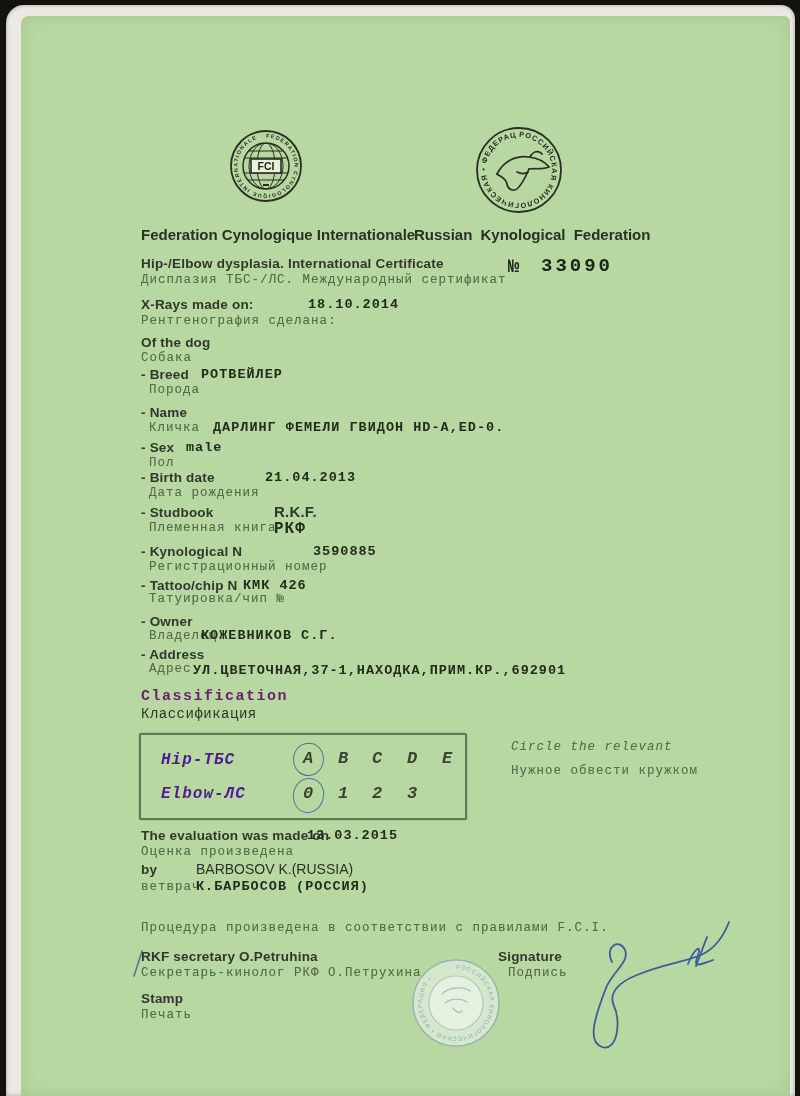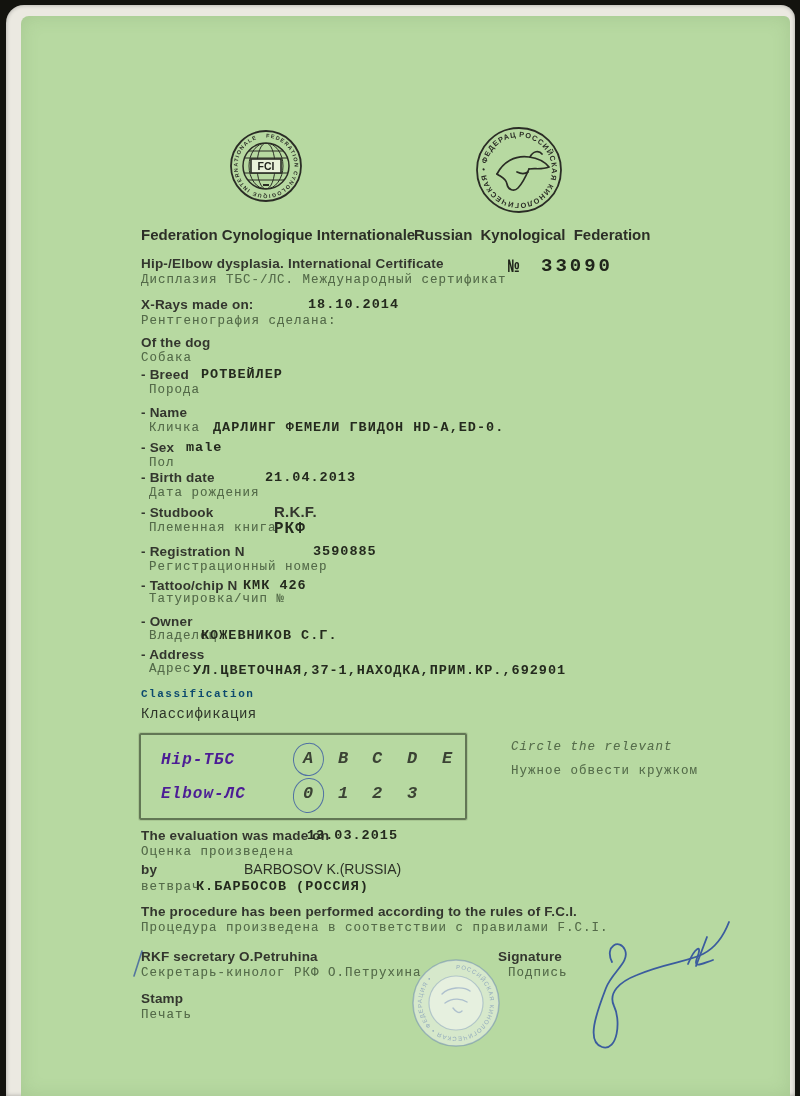--- a/index.html
+++ b/index.html
@@ -33,21 +33,21 @@
        text-align:center;}
   .rowlab{position:absolute;font-family:"Liberation Mono","DejaVu Sans Mono",monospace;
           font-style:italic;font-weight:bold;font-size:16px;color:#4c1d95;
           letter-spacing:1px;white-space:nowrap;}
   .pen-circle{position:absolute;border:1.7px solid #3f5fa3;border-radius:50% 46% 52% 48%;
               opacity:.85;}
   .note-i{font-family:"Liberation Mono","DejaVu Sans Mono",monospace;font-style:italic;
           font-size:12.5px;color:rgba(55,75,48,.6);letter-spacing:1px;white-space:nowrap;
           text-shadow:0 0 .6px rgba(55,75,48,.4);margin-left:32px;}
   .val-sans{font-family:"Liberation Sans",sans-serif;font-size:14px;color:#2c3026;
-            white-space:nowrap;margin-left:48px;}
+            white-space:nowrap;}
   svg{display:block;}
 </style>
 </head>
 <body>
 
 <div class="sleeve"></div>
 <div class="paper">
 
   <div class="abs" style="left:207px;top:112px">
     <svg width="76" height="76" viewBox="0 0 76 76">
@@ -123,37 +123,37 @@
 
   <div class="abs lbl" style="left:120px;top:454px">- Birth date</div>
   <div class="abs typed" style="left:244px;top:454px">21.04.2013</div>
   <div class="abs faded" style="left:128px;top:470px">Дата рождения</div>
 
   <div class="abs lbl" style="left:120px;top:489px">- Studbook</div>
   <div class="abs lbl" style="left:253px;top:487px;font-size:15px">R.K.F.</div>
   <div class="abs faded" style="left:128px;top:505px">Племенная книга</div>
   <div class="abs typed" style="left:253px;top:504px;font-size:16px">РКФ</div>
 
-  <div class="abs lbl" style="left:120px;top:528px">- Registration N</div>
+  <div class="abs lbl" style="left:120px;top:528px">- Kynological N</div>
   <div class="abs typed" style="left:292px;top:528px">3590885</div>
   <div class="abs faded" style="left:128px;top:544px">Регистрационный номер</div>
 
   <div class="abs lbl" style="left:120px;top:562px">- Tattoo/chip N</div>
   <div class="abs typed" style="left:222px;top:562px">КМК 426</div>
   <div class="abs faded" style="left:128px;top:576px">Татуировка/чип №</div>
 
   <div class="abs lbl" style="left:120px;top:598px">- Owner</div>
   <div class="abs faded" style="left:128px;top:613px">Владелец</div>
   <div class="abs typed" style="left:180px;top:612px">КОЖЕВНИКОВ С.Г.</div>
 
   <div class="abs lbl" style="left:120px;top:631px">- Address</div>
   <div class="abs faded" style="left:128px;top:646px">Адрес</div>
   <div class="abs typed" style="left:172px;top:647px">УЛ.ЦВЕТОЧНАЯ,37-1,НАХОДКА,ПРИМ.КР.,692901</div>
 
-  <div class="abs mono-b" style="left:120px;top:672px;font-size:11px;color:#0c4a6e;letter-spacing:1.5px">Classification</div>
+  <div class="abs mono-b" style="left:120px;top:672px;font-size:15px;color:#701a75;letter-spacing:1.5px">Classification</div>
   <div class="abs" style="left:120px;top:690px;font-family:'Liberation Mono',monospace;font-size:14px;color:#2e352a;letter-spacing:.5px">Классификация</div>
 
   <div class="cls-box">
     <div class="rowlab" style="left:20px;top:16px">Hip-ТБС</div>
     <span class="opt" style="left:155px;top:14px">A</span>
     <span class="opt" style="left:190px;top:14px">B</span>
     <span class="opt" style="left:224px;top:14px">C</span>
     <span class="opt" style="left:259px;top:14px">D</span>
     <span class="opt" style="left:294px;top:14px">E</span>
     <div class="rowlab" style="left:20px;top:50px">Elbow-ЛС</div>
@@ -168,21 +168,20 @@
   <div class="abs note-i" style="left:458px;top:724px">Circle the relevant</div>
   <div class="abs note-i" style="left:458px;top:748px;font-style:normal">Нужное обвести кружком</div>
 
   <div class="abs lbl" style="left:120px;top:812px">The evaluation was made on</div>
   <div class="abs typed" style="left:286px;top:812px">13.03.2015</div>
   <div class="abs faded" style="left:120px;top:829px">Оценка произведена</div>
   <div class="abs lbl" style="left:120px;top:846px">by</div>
   <div class="abs val-sans" style="left:175px;top:845px">BARBOSOV K.(RUSSIA)</div>
   <div class="abs faded" style="left:120px;top:864px">ветврач</div>
   <div class="abs typed" style="left:175px;top:863px">К.БАРБОСОВ  (РОССИЯ)</div>
-  <div class="abs lbl" style="left:120px;top:888px">The procedure has been performed according to the rules of F.C.I.</div>
   <div class="abs faded" style="left:120px;top:905px">Процедура произведена в соответствии с правилами F.C.I.</div>
 
   <div class="abs lbl" style="left:120px;top:933px">RKF secretary O.Petruhina</div>
   <div class="abs faded" style="left:120px;top:950px">Секретарь-кинолог  РКФ  О.Петрухина</div>
   <div class="abs lbl" style="left:120px;top:975px">Stamp</div>
   <div class="abs faded" style="left:120px;top:992px">Печать</div>
   <div class="abs lbl" style="left:477px;top:933px">Signature</div>
   <div class="abs faded" style="left:487px;top:950px">Подпись</div>
 
   <div class="abs" style="left:106px;top:930px">

